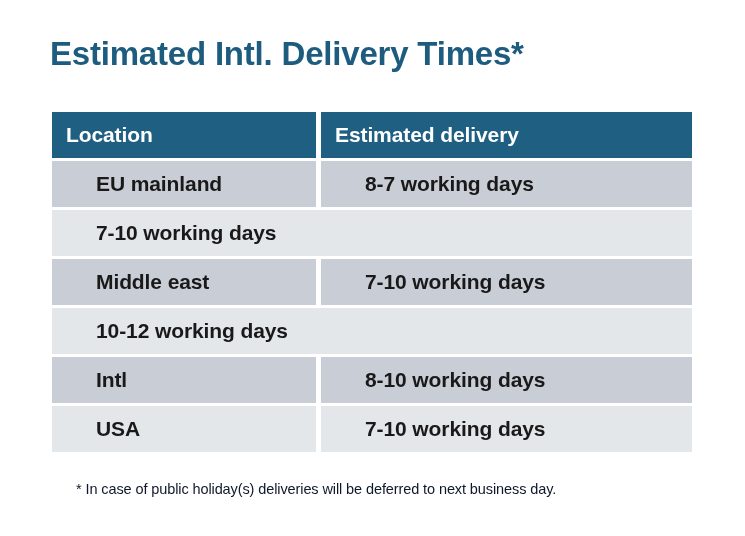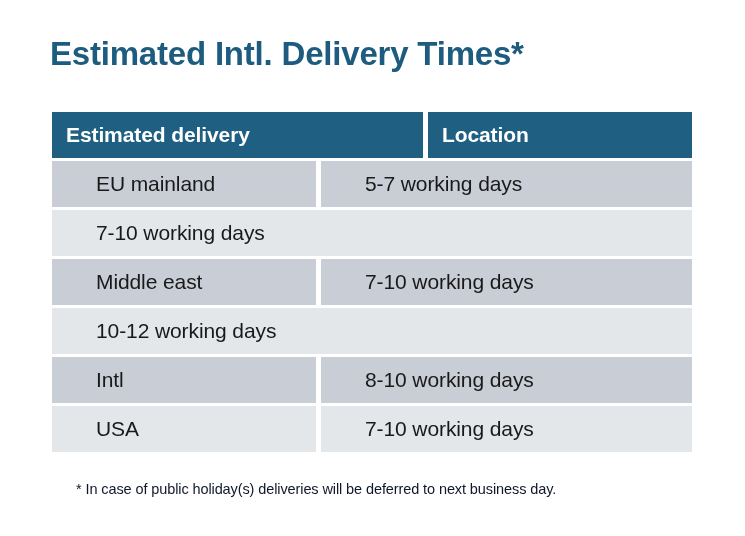--- a/index.html
+++ b/index.html
@@ -66,21 +66,21 @@
     color: #ffffff;
     font-size: 21px;
     font-weight: bold;
     letter-spacing: -0.1px;
   }
 
   
   .trow.body .cell {
     color: #191919;
     font-size: 21px;
-    font-weight: normal;
+    font-weight: bold;
     letter-spacing: -0.1px;
     padding-left: 44px;
   }
   .trow.body.shade-dark .cell  { background: #c9cdd6; }
   .trow.body.shade-light .cell { background: #e3e7ea; }
 
   
   #footnote {
     position: absolute;
     left: 76px;
@@ -94,27 +94,27 @@
 </head>
 <body>
 
 <div id="page">
 
   <div id="page-title">Estimated Intl. Delivery Times*</div>
 
   <div id="delivery-table">
 
     <div class="trow header">
+      <div class="cell col-location">Location</div>
       <div class="cell col-delivery">Estimated delivery</div>
-      <div class="cell col-location">Location</div>
     </div>
 
     <div class="trow body shade-dark">
       <div class="cell col-location">EU mainland</div>
-      <div class="cell col-delivery">5-7 working days</div>
+      <div class="cell col-delivery">8-7 working days</div>
     </div>
 
     <div class="trow body shade-light">
       <div class="cell col-delivery">7-10 working days</div>
     </div>
 
     <div class="trow body shade-dark">
       <div class="cell col-location">Middle east</div>
       <div class="cell col-delivery">7-10 working days</div>
     </div>

